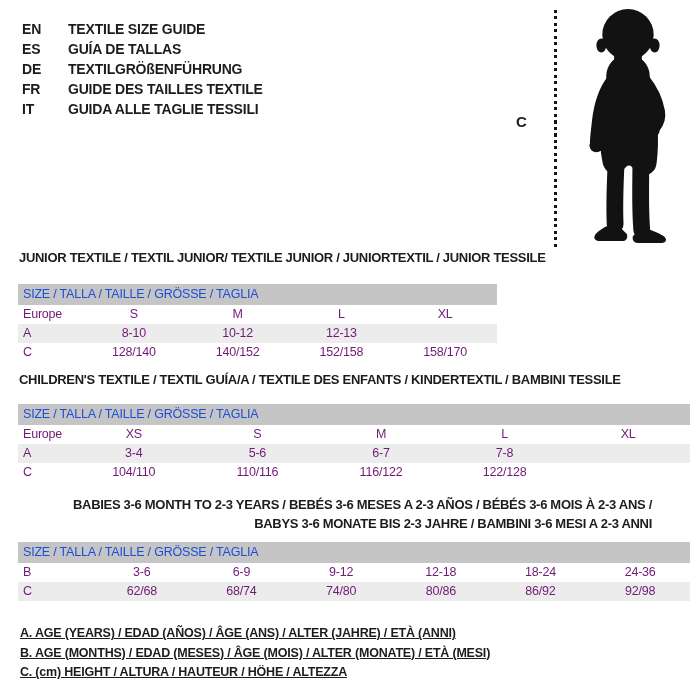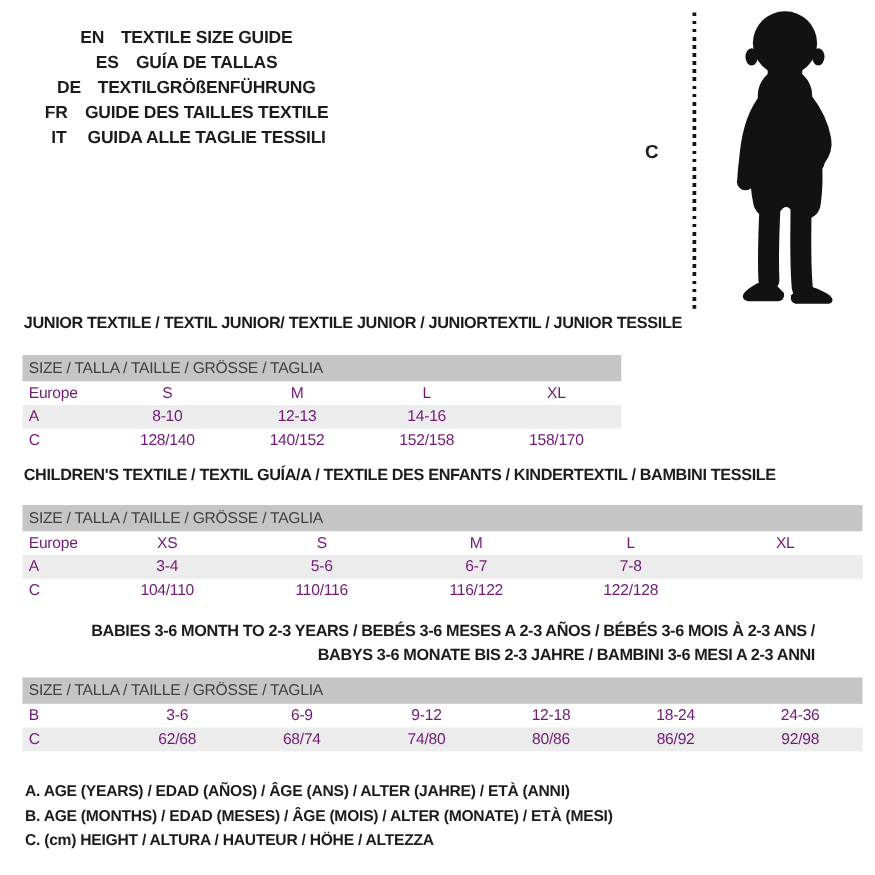--- a/index.html
+++ b/index.html
@@ -2,21 +2,21 @@
 <html><head>
 <meta charset="utf-8">
 <style>
   html,body{margin:0;padding:0;background:#fff;}
   .page{
     position:relative;width:700px;height:700px;background:#ffffff;overflow:hidden;
     font-family:"Liberation Sans",sans-serif;color:#1c1c1c;
   }
   
   .lang-block{position:absolute;left:22px;top:19px;}
-  .lang-row{height:20px;line-height:20px;font-size:14px;font-weight:bold;letter-spacing:-0.2px;white-space:nowrap;text-align:center;}
+  .lang-row{height:20px;line-height:20px;font-size:14px;font-weight:bold;letter-spacing:-0.2px;white-space:nowrap;}
   .lang-code{display:inline-block;width:46px;}
   
   .figure-area{position:absolute;left:505px;top:0;width:195px;height:260px;}
   .measure-label{position:absolute;left:11px;top:113px;font-size:15px;font-weight:bold;}
   .dotted-line{
     position:absolute;left:49px;top:10px;width:3px;height:237px;
     background:repeating-linear-gradient(to bottom,#151515 0 3px,transparent 3px 6.5px);
   }
   .toddler-svg{position:absolute;left:53px;top:5px;}
   
@@ -24,33 +24,33 @@
   .sec-title.two-line{line-height:18.5px;white-space:normal;width:600px;margin-left:33px;}
   .t1-title{top:250px;}
   .t2-title{top:372px;}
   .t3-title{top:496px;}
   
   .table{position:absolute;left:18px;}
   .t1{top:284px;width:479px;}
   .t2{top:404px;width:672px;}
   .t3{top:542px;width:672px;}
   .thead{
-    height:21px;line-height:21px;background:#c5c5c5;color:#404040;
+    height:21px;line-height:21px;background:#c5c5c5;color:#1d4ed8;
     font-size:12.5px;padding-left:5px;letter-spacing:-0.2px;
   }
   .trow{display:grid;height:19px;line-height:19px;font-size:12.5px;letter-spacing:-0.2px;color:#701a75;}
   .t1 .trow{grid-template-columns:64px repeat(4,1fr);}
   .t2 .trow{grid-template-columns:54px repeat(5,1fr);}
   .t3 .trow{grid-template-columns:74px repeat(6,1fr);}
   .trow.alt{background:#ececec;}
   .tlabel{padding-left:5px;text-align:left;}
   .tcell{text-align:center;}
   
   .legend{position:absolute;left:20px;top:624px;}
-  .legend-line{height:19.5px;line-height:19.5px;font-size:12.5px;font-weight:bold;letter-spacing:-0.2px;white-space:nowrap;}
+  .legend-line{height:19.5px;line-height:19.5px;font-size:12.5px;font-weight:bold;letter-spacing:-0.2px;white-space:nowrap;text-decoration:underline;}
 </style>
 </head>
 <body>
 
 <div class="page">
 
   <div class="lang-block">
     <div class="lang-row">
       <span class="lang-code">EN</span><span>TEXTILE SIZE GUIDE</span>
     </div>
@@ -97,22 +97,22 @@
     <div class="trow">
       <span class="tlabel">Europe</span>
       <span class="tcell">S</span>
       <span class="tcell">M</span>
       <span class="tcell">L</span>
       <span class="tcell">XL</span>
     </div>
     <div class="trow alt">
       <span class="tlabel">A</span>
       <span class="tcell">8-10</span>
+      <span class="tcell">10-12</span>
       <span class="tcell">12-13</span>
-      <span class="tcell">14-16</span>
     </div>
     <div class="trow">
       <span class="tlabel">C</span>
       <span class="tcell">128/140</span>
       <span class="tcell">140/152</span>
       <span class="tcell">152/158</span>
       <span class="tcell">158/170</span>
     </div>
   </div>
 

